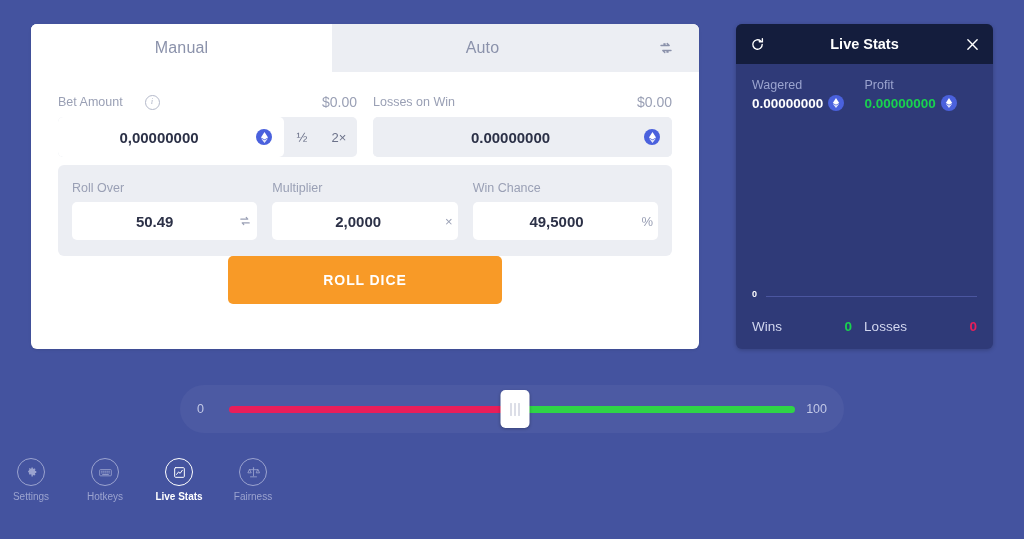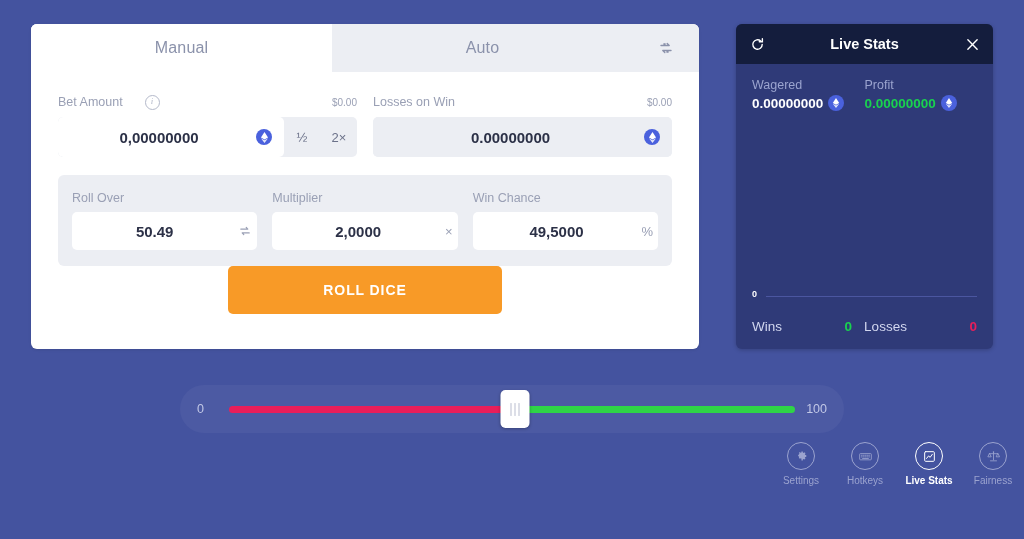--- a/index.html
+++ b/index.html
@@ -80,21 +80,21 @@
     height: 16px;
   }
   .field-label {
     font-size: 12.5px;
     color: #9aa0b5;
     display: flex;
     align-items: center;
     gap: 22px;
   }
   .field-side {
-    font-size: 10px;
+    font-size: 14px;
     color: #9aa0b5;
   }
 
   .info-icon {
     width: 13px;
     height: 13px;
     border-radius: 50%;
     border: 1.2px solid #b4b9ca;
     color: #b4b9ca;
     font-size: 9px;
@@ -164,21 +164,21 @@
     height: 100%;
   }
   .hd-sep {
     width: 1px;
     background: #d7dae3;
     margin: 10px 0;
   }
 
   
   .panel {
-    margin-top: 18px;
+    margin-top: 8px;
     background: #eceef3;
     border-radius: 6px;
     padding: 15px 14px 16px 14px;
     display: flex;
     gap: 15px;
   }
   .panel .field-head { margin-bottom: 6px; }
   .panel-input {
     background: #ffffff;
     border-radius: 5px;
@@ -368,24 +368,24 @@
     width: 1.5px;
     height: 13px;
     background: #b9bed0;
     border-radius: 1px;
   }
 
   
   .toolbar {
     position: absolute;
     left: 0; right: 0;
-    top: 442px;
-    display: flex;
-    justify-content: flex-end;
-    gap: 2px;
+    top: 458px;
+    display: flex;
+    justify-content: flex-start;
+    gap: 12px;
   }
   .tool {
     width: 62px;
     display: flex;
     flex-direction: column;
     align-items: center;
     gap: 5px;
     cursor: pointer;
     user-select: none;
   }

